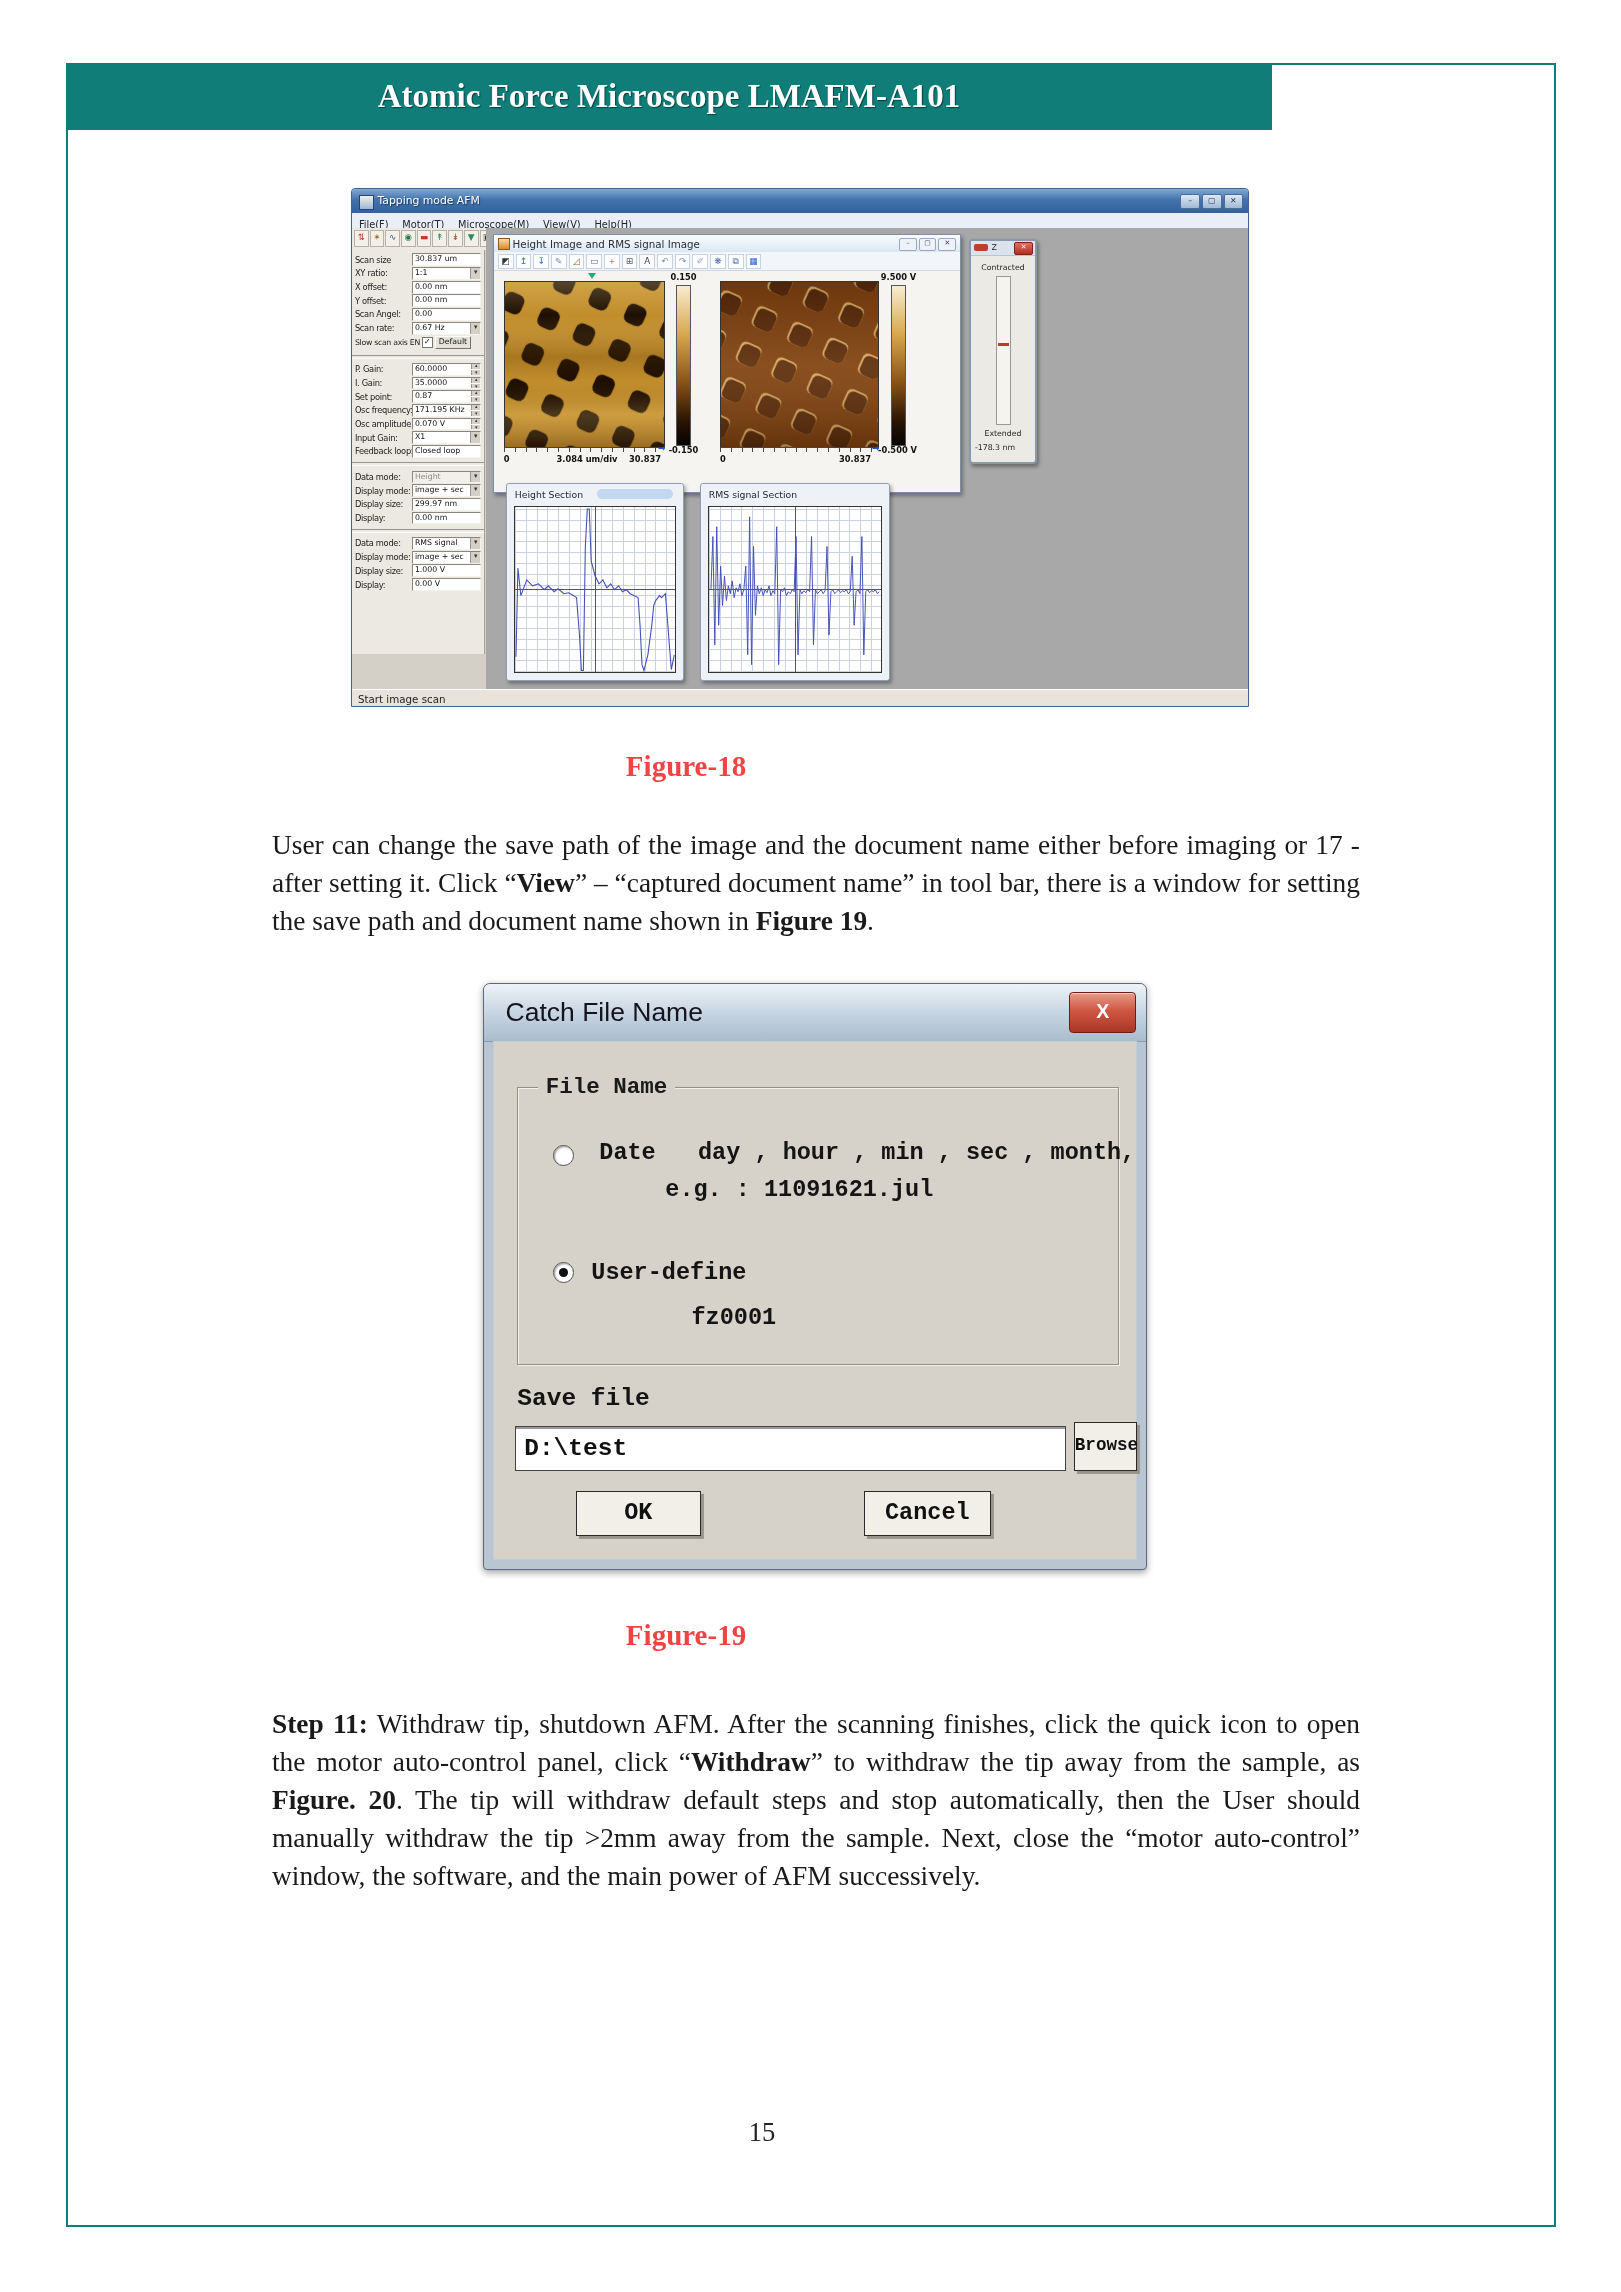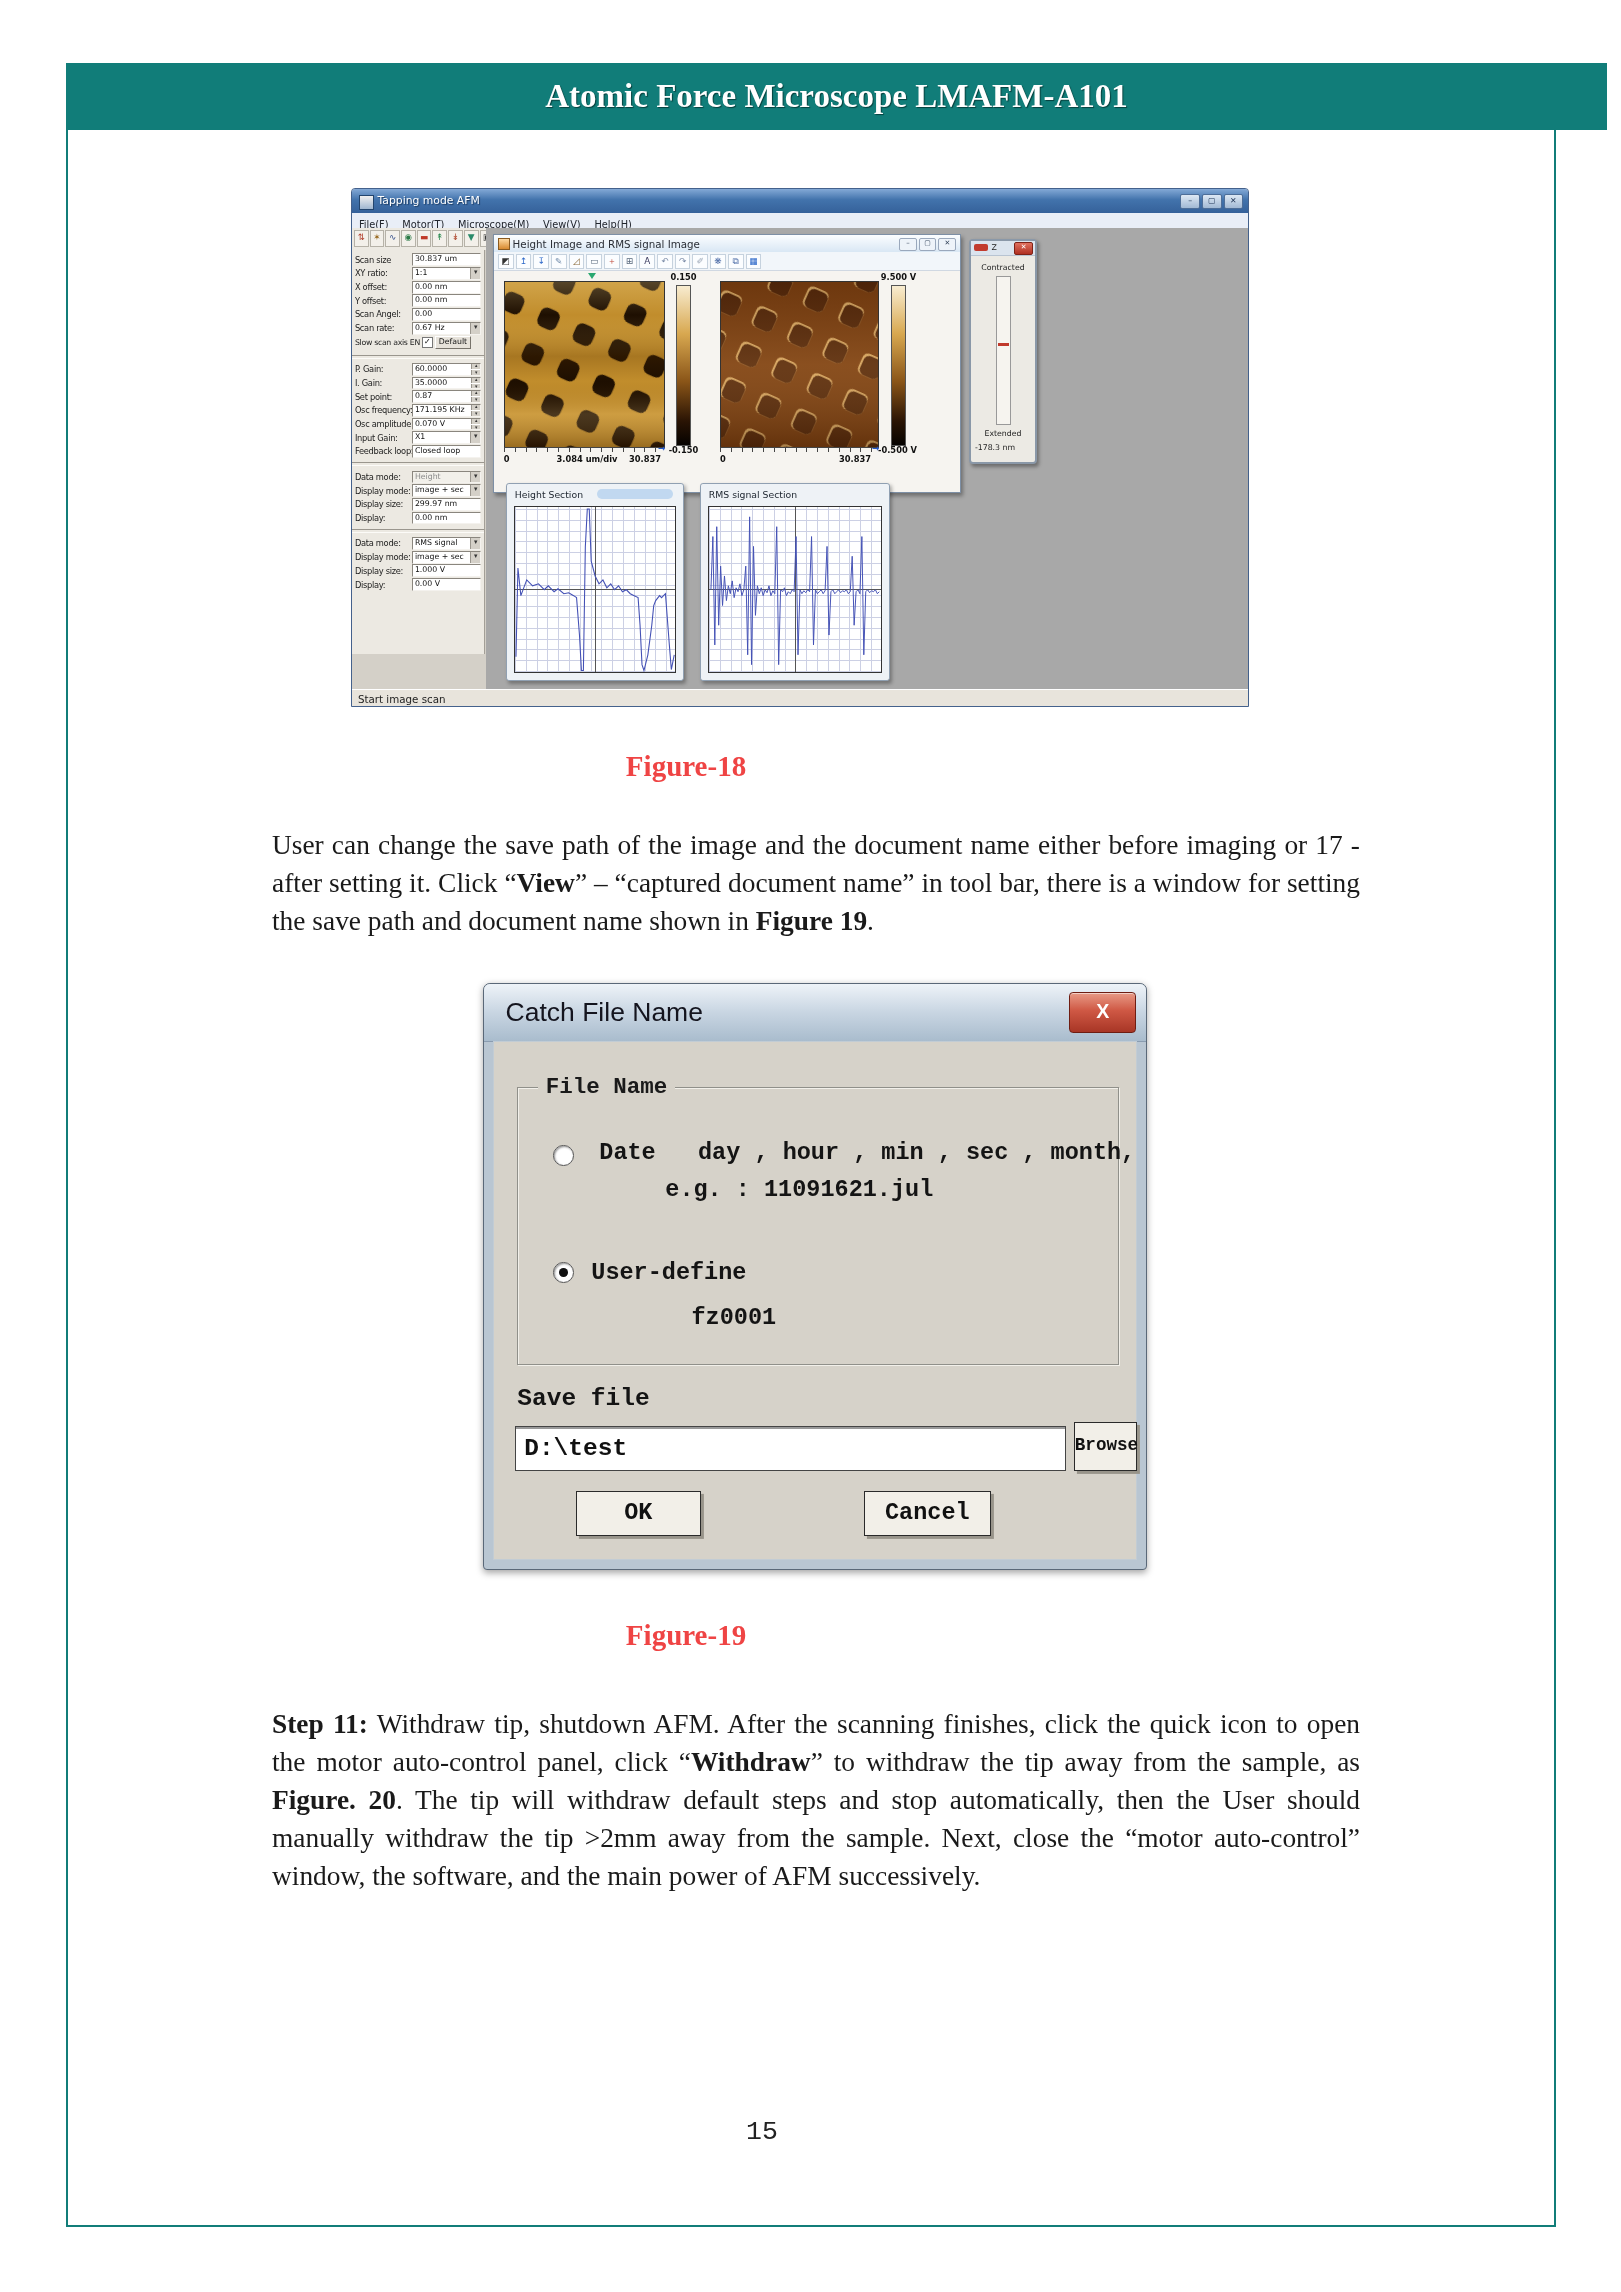--- a/index.html
+++ b/index.html
@@ -1,27 +1,27 @@
 <!DOCTYPE html>
 <html><head>
 <meta charset="utf-8">
 <style>
   html,body{margin:0;padding:0;}
   body{width:1621px;height:2293px;position:relative;background:#ffffff;font-family:"Liberation Serif",serif;}
   
   .border-frame{position:absolute;left:66px;top:63px;width:1486px;height:2160px;border:2px solid #117d79;}
-  .header-bar{position:absolute;left:66px;top:63px;width:1541px;height:67px;background:#117d79;}
+  .header-bar{position:absolute;left:66px;top:63px;width:1206px;height:67px;background:#117d79;}
   .header-title{display:block;text-align:center;line-height:67px;font-weight:700;font-size:33px;color:#fff;font-family:"Liberation Serif",serif;text-shadow:1px 1px 1px #07403d;}
   .caption{position:absolute;left:66px;width:1240px;text-align:center;font-weight:700;font-size:29px;color:#ef4444;}
   .cap18{top:750px;}
   .cap19{top:1619px;}
   .para{position:absolute;left:272px;width:1088px;font-size:27.4px;line-height:38px;color:#1a1a1a;text-align:justify;margin:0;}
   .para1{top:826px;}
   .step11{top:1705px;}
-  .page-number{position:absolute;top:2117px;left:66px;width:1392px;text-align:center;font-family:Liberation Mono, monospace;font-size:26.5px;color:#222;}
+  .page-number{position:absolute;top:2117px;left:66px;width:1392px;text-align:center;font-family:Liberation Serif, serif;font-size:26.5px;color:#222;}
 
   
   .shot{position:absolute;left:351px;top:188px;width:898px;height:519px;font-family:"DejaVu Sans",sans-serif;}
   .afm{position:absolute;inset:0;background:#d4d0c8;border:1px solid #44618c;border-radius:3.9px 3.9px 0 0;overflow:hidden;}
   .afm-tb{position:absolute;left:0;top:0;right:0;height:23.5px;background:linear-gradient(#83a9d6,#4273ac 45%,#35619a);}
   .afm-appicon{position:absolute;left:6.9px;top:5.9px;width:12.7px;height:12.7px;background:linear-gradient(#f0f0f0,#9fb6d0);border:1px solid #23456e;}
   .afm-title{position:absolute;left:25.5px;top:4.9px;color:#fff;font-size:10.8px;text-shadow:1px 1px 1px #1d3b60;}
   .afm-btns{position:absolute;right:4.9px;top:4.9px;display:flex;gap:2px;}
   .afm-btns .winbtn{width:17.6px;height:12.7px;background:linear-gradient(#dde8f4,#a2b9d4);border:1px solid #4e6e98;border-radius:2px;font-size:7.8px;line-height:11.8px;text-align:center;color:#1a3050;}
   .afm-menubar{position:absolute;left:0;top:23.5px;right:0;height:15.7px;background:#e9eef7;border-bottom:1px solid #c2c8d4;}

